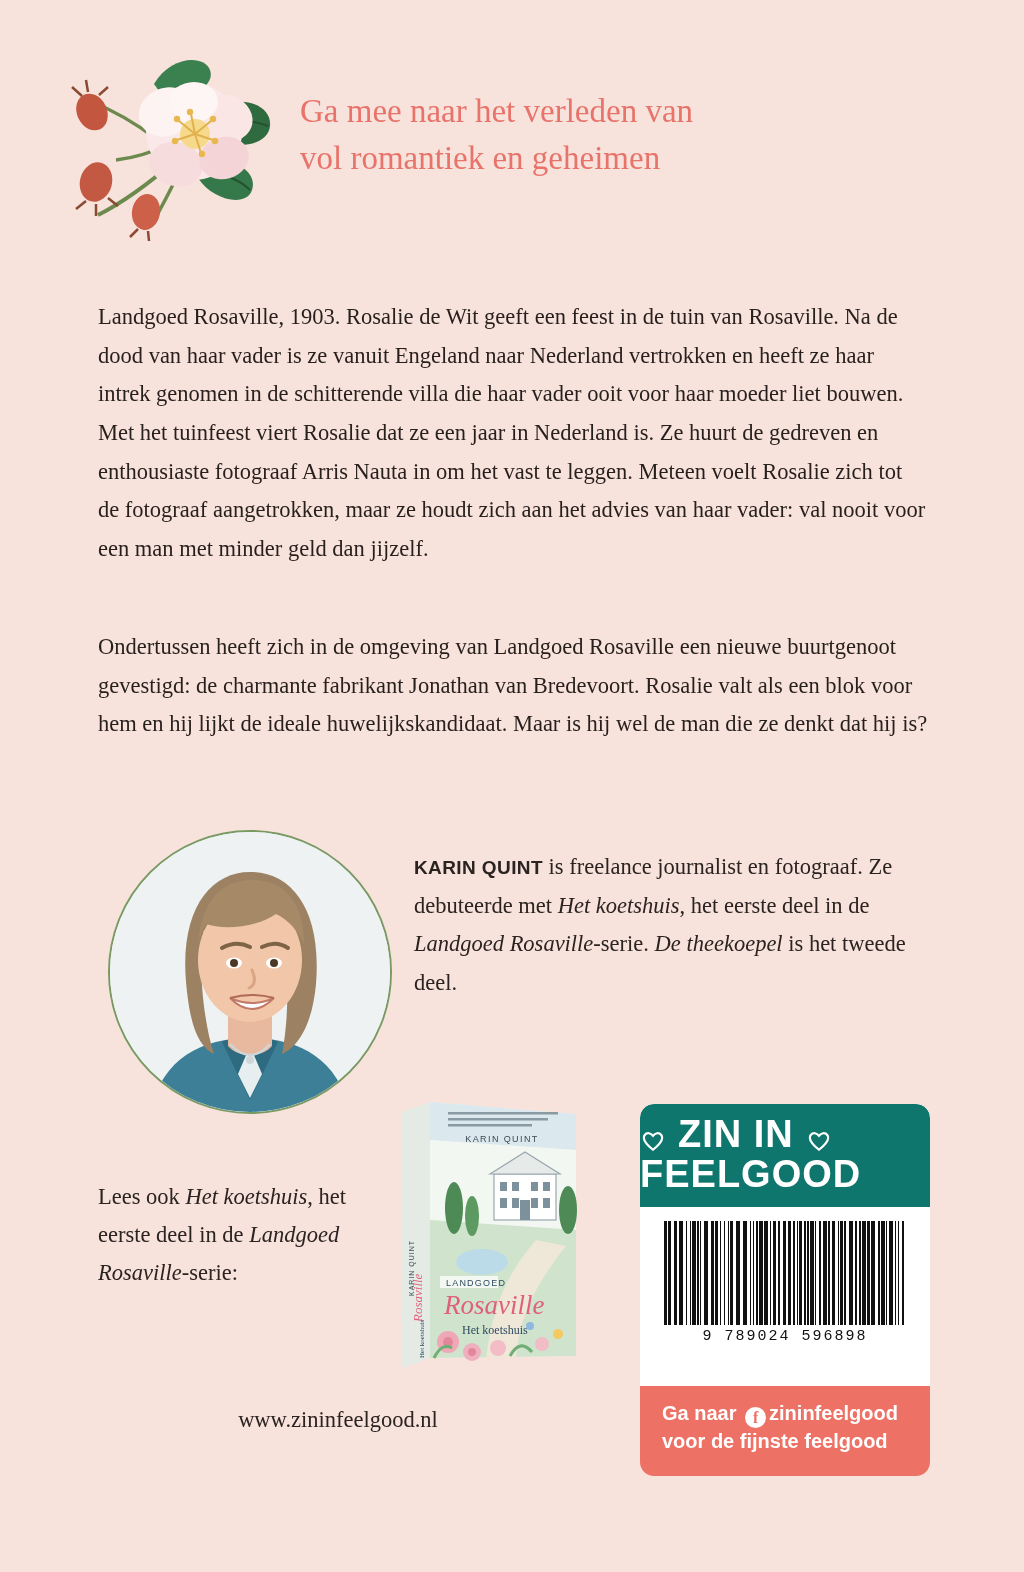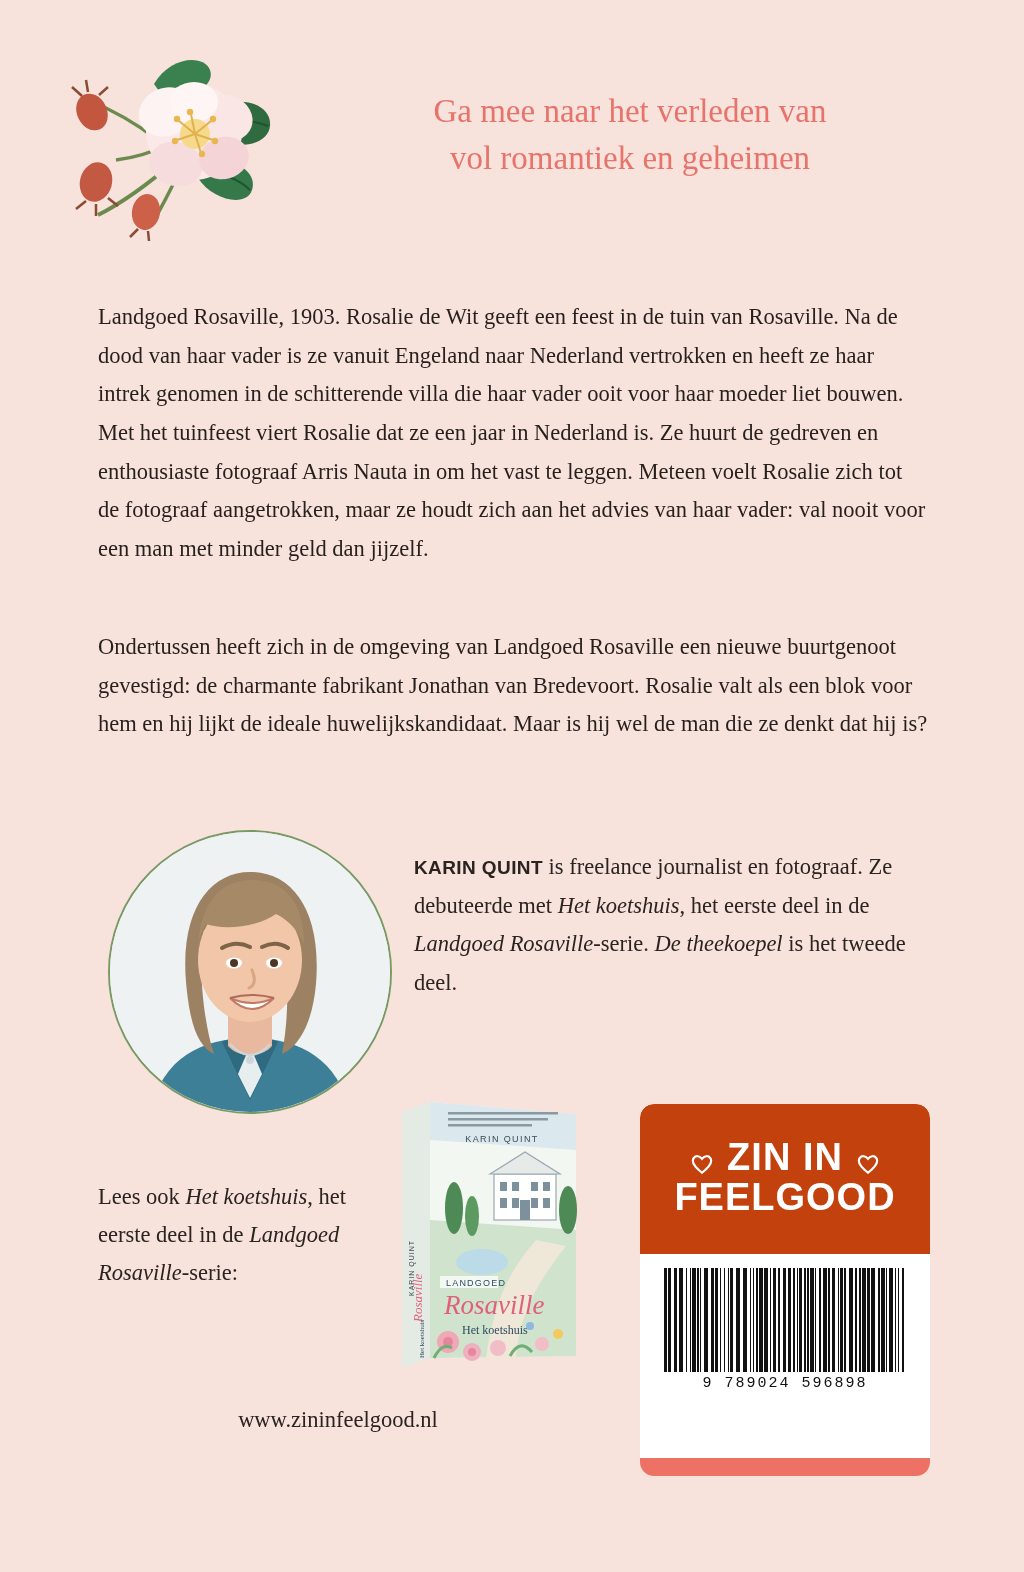--- a/index.html
+++ b/index.html
@@ -24,21 +24,21 @@
     width: 240px;
     height: 220px;
   }
 
   
   .headline {
     position: absolute;
     left: 300px;
     top: 88px;
     width: 660px;
-    text-align: center;
+    text-align: left;
     color: #e8736a;
     font-size: 33px;
     line-height: 1.42;
     font-family: "Liberation Serif", serif;
   }
 
   
   .blurb {
     position: absolute;
     left: 98px;
@@ -105,28 +105,27 @@
     left: 640px;
     top: 1104px;
     width: 290px;
     height: 372px;
     background: #ffffff;
     border-radius: 14px;
     overflow: hidden;
     box-shadow: 0 0 0 0 transparent;
   }
   .zif-top {
-    background: #c2410c;
+    background: #0f766e;
     color: #ffffff;
-    height: 150px;
+    height: 103px;
     border-radius: 14px 14px 0 0;
     display: flex;
     flex-direction: column;
     justify-content: center;
-    align-items: center;
     font-family: "Liberation Sans", sans-serif;
     font-weight: bold;
     letter-spacing: 1px;
   }
   .zif-line1 {
     display: flex;
     align-items: center;
     gap: 12px;
     font-size: 38px;
     line-height: 1;
@@ -135,21 +134,21 @@
     font-size: 38px;
     line-height: 1.15;
   }
   .heart {
     display: inline-block;
     width: 26px;
     height: 26px;
   }
   .barcode-wrap {
     background: #fff;
-    height: 204px;
+    height: 179px;
     padding: 14px 24px 0 24px;
     box-sizing: border-box;
   }
   .barcode {
     height: 104px;
     display: flex;
     align-items: flex-end;
     gap: 0px;
   }
   .barcode i {

